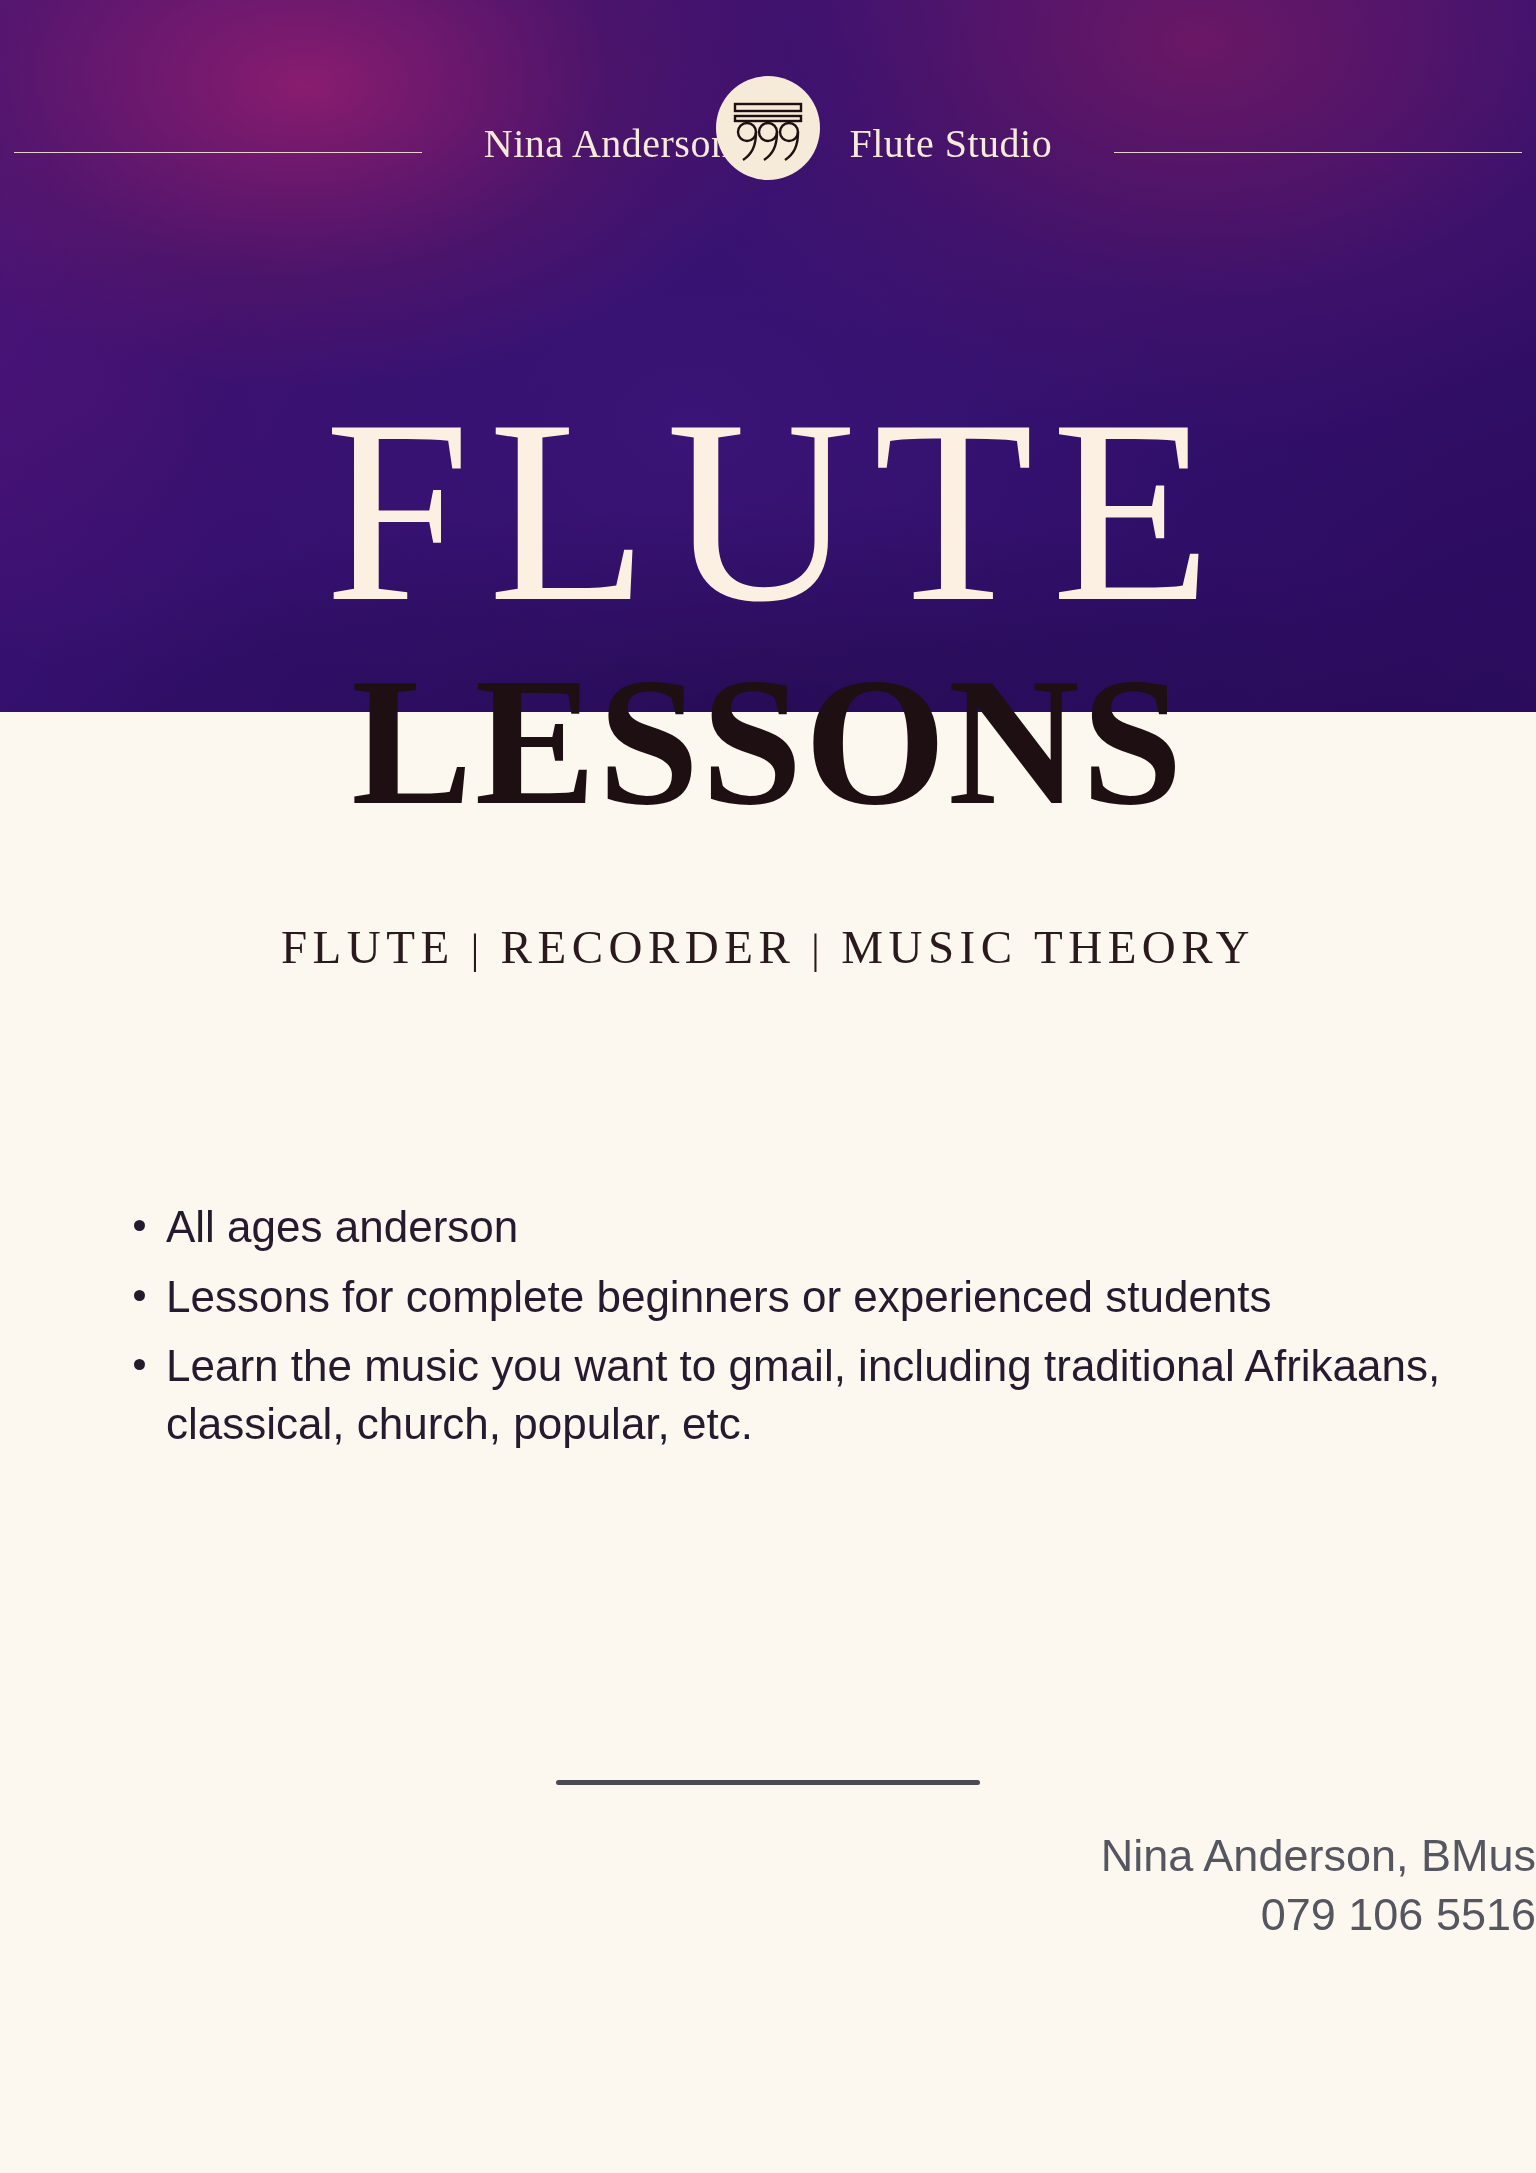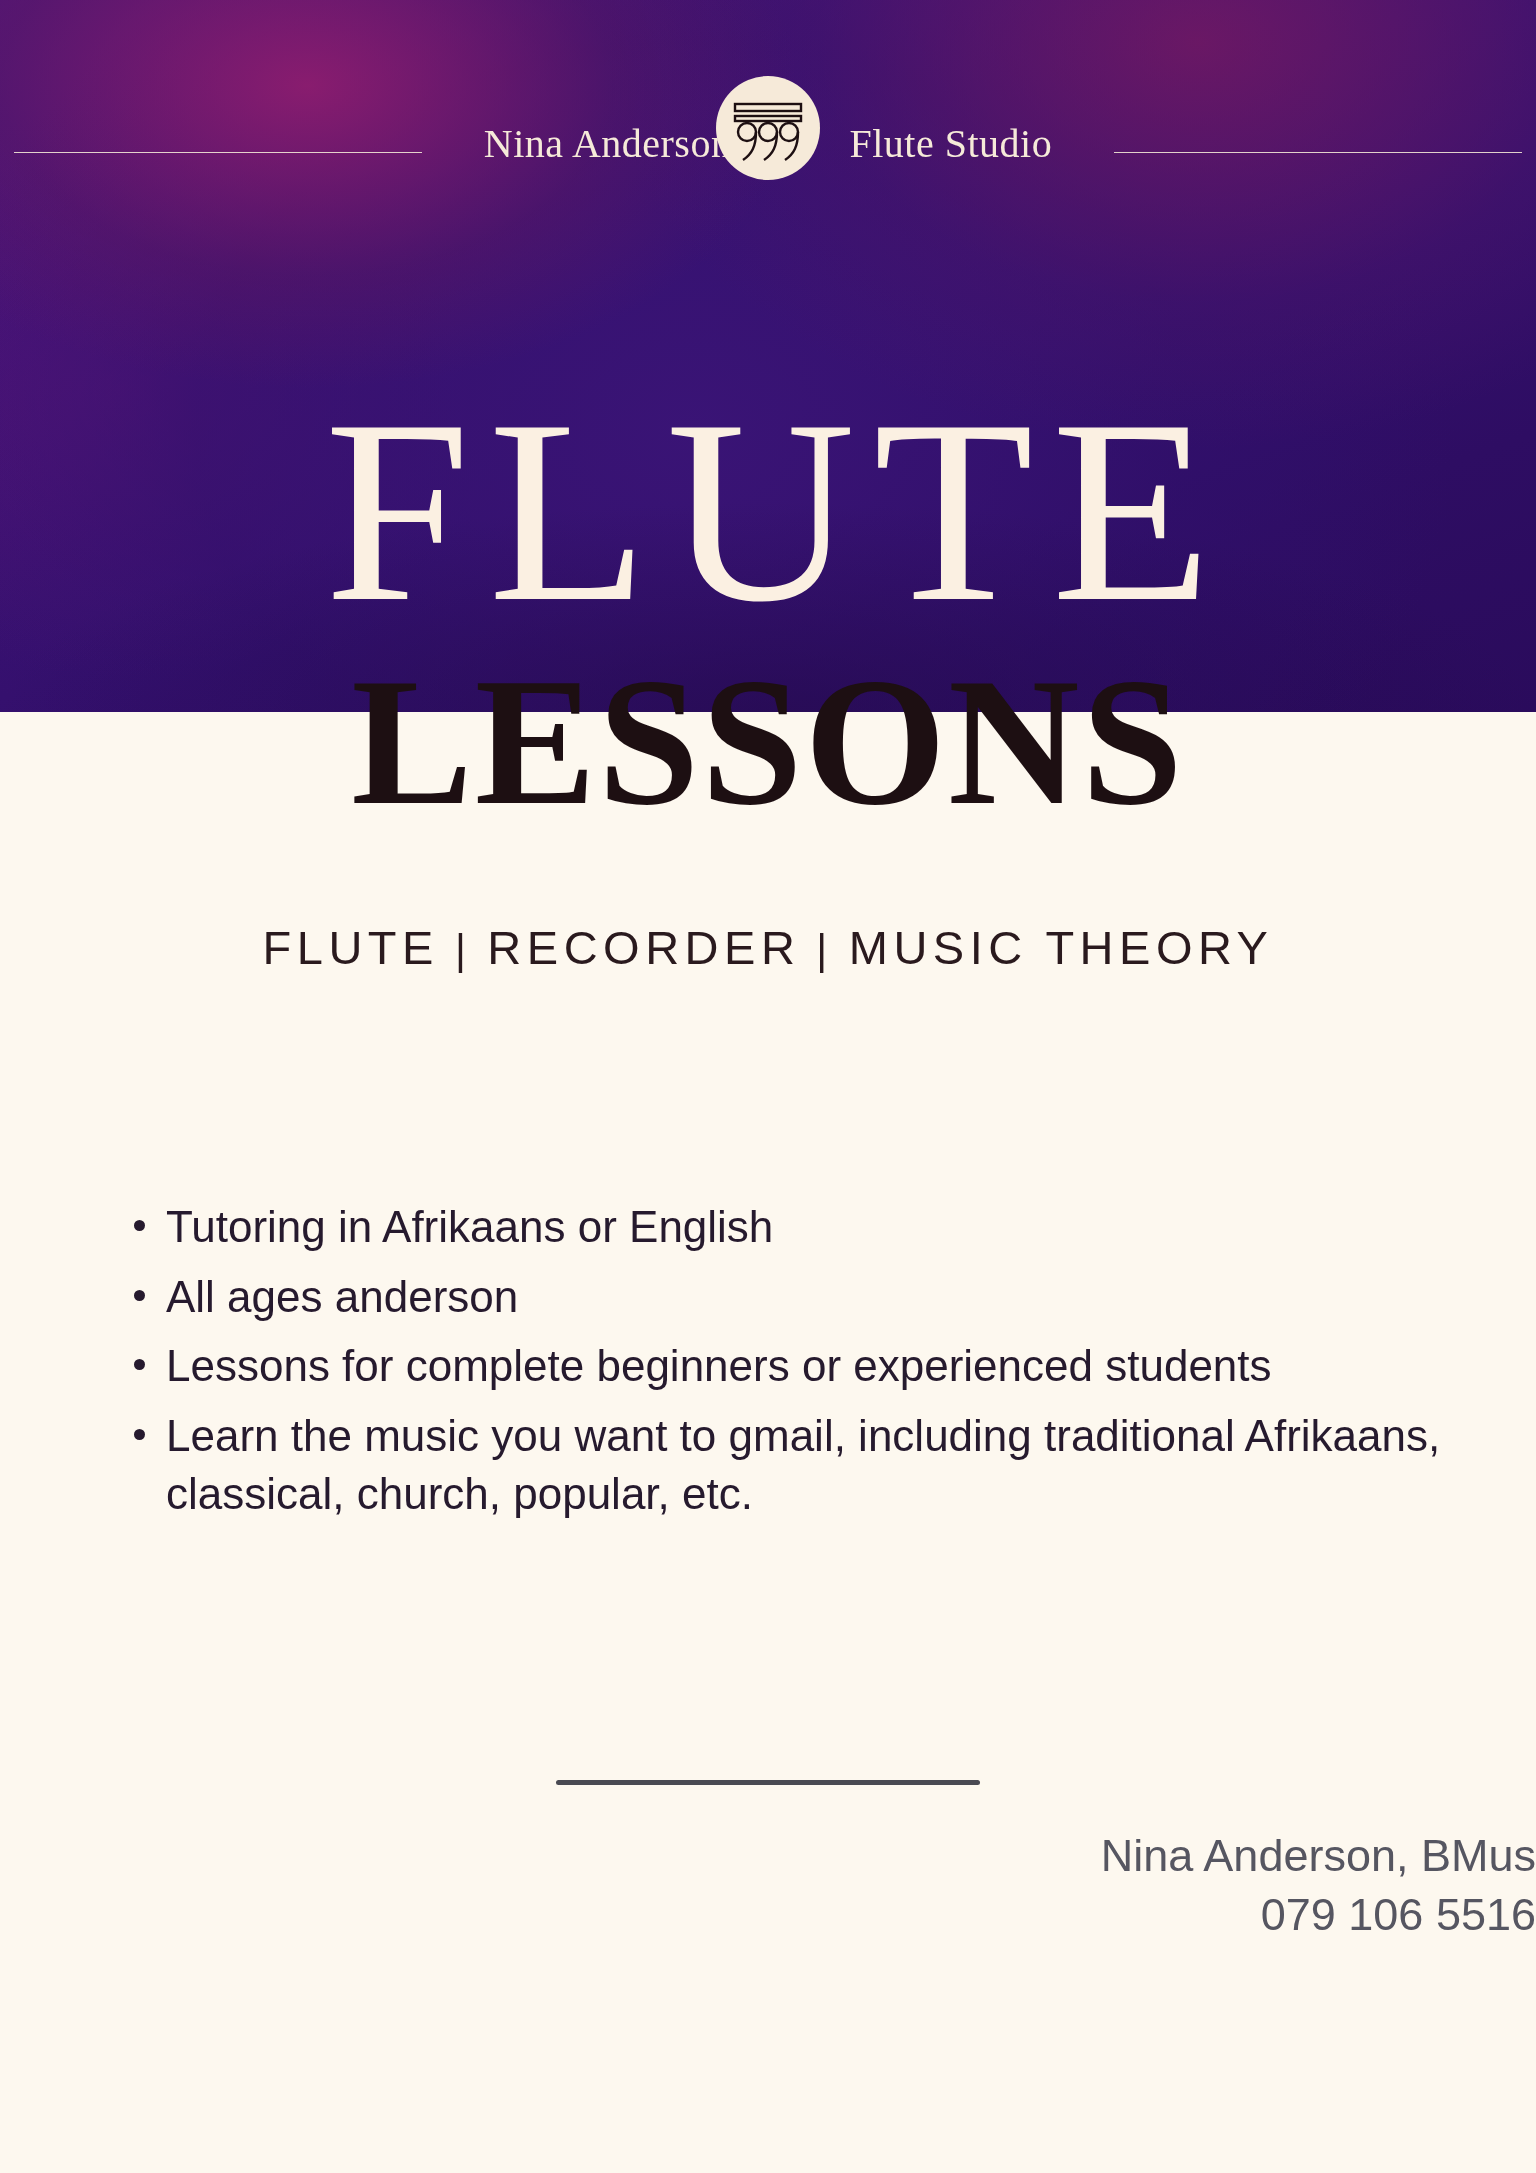--- a/index.html
+++ b/index.html
@@ -114,21 +114,21 @@
     letter-spacing: 2px;
     color: #1d0f12;
     z-index: 4;
   }
   .subtitle {
     position: absolute;
     left: 0;
     top: 920px;
     width: 1536px;
     text-align: center;
-    font-family: Liberation Sans, sans-serif;
+    font-family: Liberation Serif, serif;
     font-size: 47px;
     letter-spacing: 5.5px;
     color: #2a1a1e;
     z-index: 4;
   }
   .subtitle .sep { padding: 0 16px; font-size: 42px; }
 
   
   .bullets {
     position: absolute;
@@ -220,21 +220,20 @@
 
   <div class="title-flute">FLUTE</div>
   <div class="title-lessons">LESSONS</div>
 
   <div class="subtitle">
     <span>FLUTE</span><span class="sep">|</span><span>RECORDER</span><span class="sep">|</span><span>MUSIC THEORY</span>
   </div>
 
   <div class="bullets">
     <ul>
-      <li>Tutoring in Afrikaans or English</li>
       <li>All ages anderson</li>
       <li>Lessons for complete beginners or experienced students</li>
       <li>Learn the music you want to gmail, including traditional Afrikaans, classical, church, popular, etc.</li>
     </ul>
   </div>
 
   <div class="divider"></div>
 
   <div class="contact">
     <div>Nina Anderson, BMus</div>

